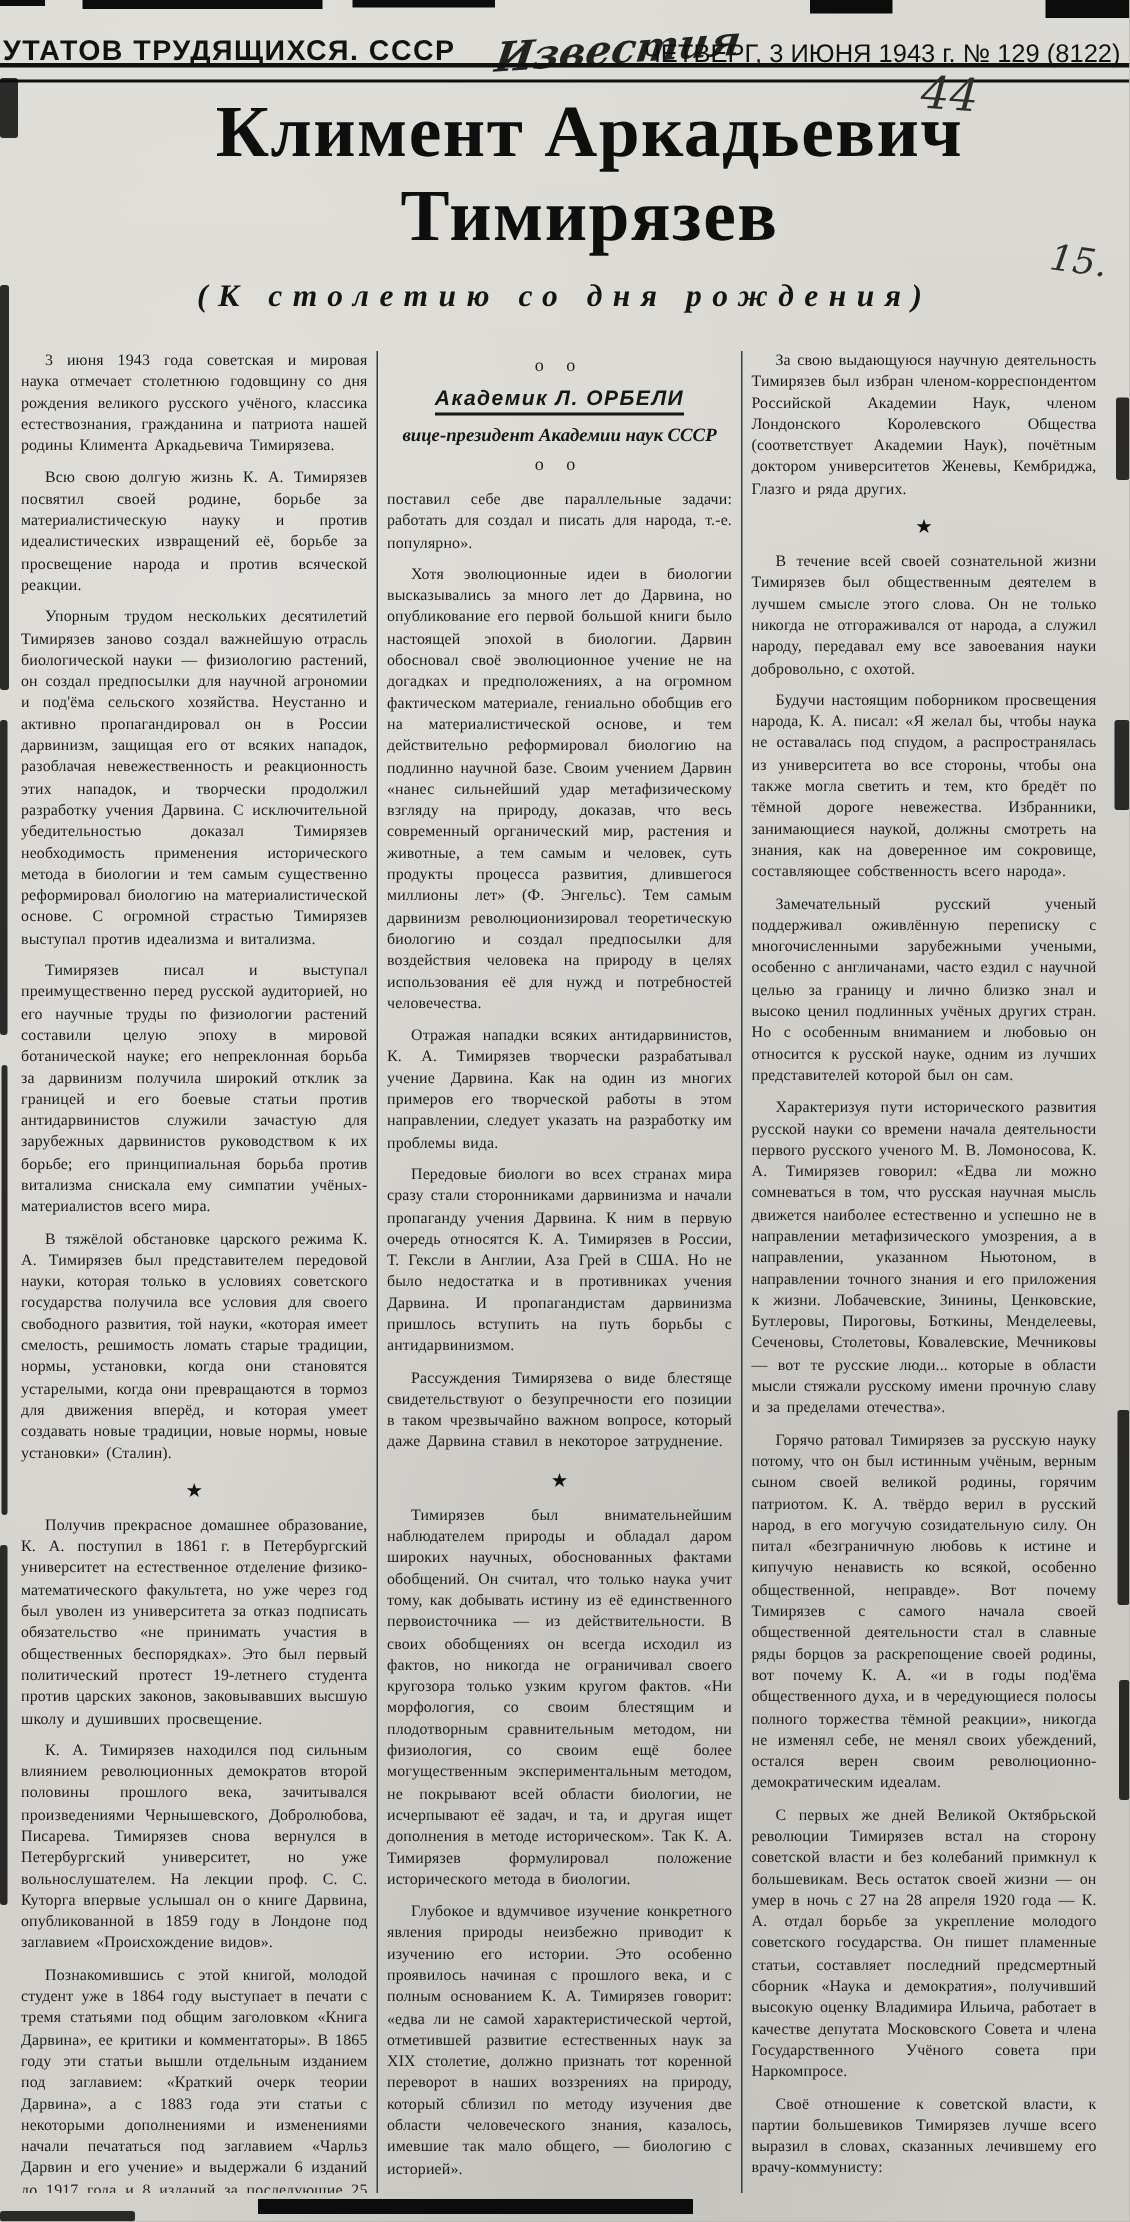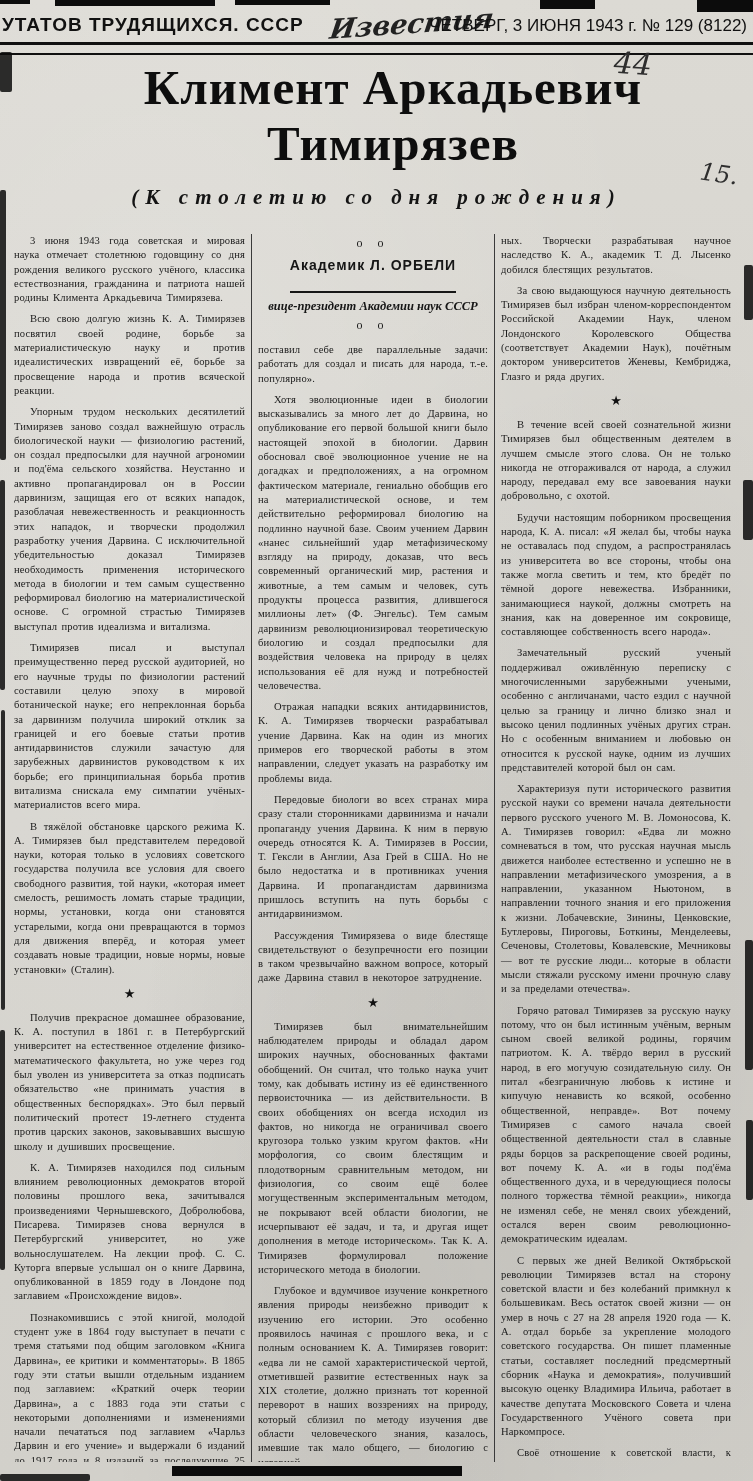--- a/index.html
+++ b/index.html
@@ -7,42 +7,42 @@
   .page{
     position:relative;width:753px;height:1481px;overflow:hidden;
     background:
       radial-gradient(ellipse at 20% 30%, rgba(255,255,255,.20), rgba(0,0,0,0) 60%),
       radial-gradient(ellipse at 80% 70%, rgba(0,0,0,.06), rgba(0,0,0,0) 55%),
       radial-gradient(ellipse at 50% 95%, rgba(0,0,0,.05), rgba(0,0,0,0) 50%),
       linear-gradient(180deg,#dcdad4 0%,#d6d4ce 40%,#d2d0ca 100%);
     font-family:"Liberation Serif", serif;color:#161616;
   }
   
-  .masthead{position:absolute;top:10px;left:0;width:753px;height:30px;}
+  .masthead{position:absolute;top:20px;left:0;width:753px;height:30px;}
   .masthead-left{position:absolute;left:2px;top:4px;font-family:"Liberation Sans",sans-serif;
     font-weight:bold;font-size:19px;letter-spacing:1px;color:#111;}
   .masthead-logo{position:absolute;left:330px;top:-2px;font-family:"DejaVu Serif",serif;
     font-style:italic;font-weight:bold;font-size:27px;color:#222;transform:rotate(-4deg) skewX(-12deg);}
   .masthead-right{position:absolute;right:6px;top:6px;font-family:"Liberation Sans",sans-serif;
     font-weight:normal;font-size:17px;color:#111;}
   .rule-double{position:absolute;left:0;width:753px;height:8px;
     border-top:3px solid #101010;border-bottom:2px solid #101010;}
   
   .headline-area{position:absolute;top:52px;left:0;width:753px;height:180px;text-align:center;}
   .headline{font-size:49px;font-weight:bold;letter-spacing:1px;line-height:1.15;
     font-family:"Liberation Serif",serif;color:#0e0e0e;margin-top:8px;padding-left:33px;}
   .subhead{font-size:21px;font-weight:bold;letter-spacing:7px;margin-top:12px;color:#141414;font-style:italic;}
   .hand{position:absolute;font-family:"DejaVu Serif",serif;font-style:italic;color:#2e2e2e;}
   .hand-44{top:-6px;left:614px;font-size:30px;transform:rotate(4deg);}
   .hand-15{top:108px;left:700px;font-size:24px;transform:rotate(8deg);}
   
   .byline{ text-align:center;margin:2px 0 10px 0;}
   .byline .orn{font-size:12px;letter-spacing:6px;color:#1c1c1c;margin:2px 0;}
   .byline .author{display:inline-block;font-family:"Liberation Sans",sans-serif;font-weight:bold;
-    font-size:14px;letter-spacing:1px;border-bottom:2px solid #161616;padding-bottom:18px;margin:4px 0 6px 0;}
+    font-size:14px;letter-spacing:1px;border-bottom:2px solid #161616;padding-bottom:2px;margin:4px 0 6px 0;font-style:italic;}
   .byline .author-title{font-style:italic;font-weight:bold;font-size:12.5px;margin-bottom:4px;}
   
   .columns{position:absolute;top:234px;left:8px;width:737px;height:1228px;display:flex;}
   .col{width:243px;height:100%;overflow:hidden;padding:0 6px;box-sizing:border-box;}
   .col + .col{border-left:1px solid #3a3a3a;}
   .par{margin:0 0 7px 0;text-indent:16px;text-align:justify;
     font-size:10.6px;line-height:14.3px;word-spacing:1.6px;letter-spacing:.1px;color:#1b1b1b;}
   .par.noindent{text-indent:0;}
   .sep{text-align:center;font-size:13px;color:#111;margin:9px 0;}
   
@@ -101,21 +101,20 @@
           <p class="par">Отражая нападки всяких антидарвинистов, К. А. Тимирязев творчески разрабатывал учение Дарвина. Как на один из многих примеров его творческой работы в этом направлении, следует указать на разработку им проблемы вида.</p>
           <p class="par">Передовые биологи во всех странах мира сразу стали сторонниками дарвинизма и начали пропаганду учения Дарвина. К ним в первую очередь относятся К. А. Тимирязев в России, Т. Гексли в Англии, Аза Грей в США. Но не было недостатка и в противниках учения Дарвина. И пропагандистам дарвинизма пришлось вступить на путь борьбы с антидарвинизмом.</p>
           <p class="par">Рассуждения Тимирязева о виде блестяще свидетельствуют о безупречности его позиции в таком чрезвычайно важном вопросе, который даже Дарвина ставил в некоторое затруднение.</p>
           <div class="sep">★</div>
           <p class="par">Тимирязев был внимательнейшим наблюдателем природы и обладал даром широких научных, обоснованных фактами обобщений. Он считал, что только наука учит тому, как добывать истину из её единственного первоисточника — из действительности. В своих обобщениях он всегда исходил из фактов, но никогда не ограничивал своего кругозора только узким кругом фактов. «Ни морфология, со своим блестящим и плодотворным сравнительным методом, ни физиология, со своим ещё более могущественным экспериментальным методом, не покрывают всей области биологии, не исчерпывают её задач, и та, и другая ищет дополнения в методе историческом». Так К. А. Тимирязев формулировал положение исторического метода в биологии.</p>
           <p class="par">Глубокое и вдумчивое изучение конкретного явления природы неизбежно приводит к изучению его истории. Это особенно проявилось начиная с прошлого века, и с полным основанием К. А. Тимирязев говорит: «едва ли не самой характеристической чертой, отметившей развитие естественных наук за XIX столетие, должно признать тот коренной переворот в наших воззрениях на природу, который сблизил по методу изучения две области человеческого знания, казалось, имевшие так мало общего, — биологию с историей».</p>
         </div>
     </div>
     <div class="col">
       <div>
-          <p class="par noindent">ных. Творчески разрабатывая научное наследство К. А., академик Т. Д. Лысенко добился блестящих результатов.</p>
           <p class="par">За свою выдающуюся научную деятельность Тимирязев был избран членом-корреспондентом Российской Академии Наук, членом Лондонского Королевского Общества (соответствует Академии Наук), почётным доктором университетов Женевы, Кембриджа, Глазго и ряда других.</p>
           <div class="sep">★</div>
           <p class="par">В течение всей своей сознательной жизни Тимирязев был общественным деятелем в лучшем смысле этого слова. Он не только никогда не отгораживался от народа, а служил народу, передавал ему все завоевания науки добровольно, с охотой.</p>
           <p class="par">Будучи настоящим поборником просвещения народа, К. А. писал: «Я желал бы, чтобы наука не оставалась под спудом, а распространялась из университета во все стороны, чтобы она также могла светить и тем, кто бредёт по тёмной дороге невежества. Избранники, занимающиеся наукой, должны смотреть на знания, как на доверенное им сокровище, составляющее собственность всего народа».</p>
           <p class="par">Замечательный русский ученый поддерживал оживлённую переписку с многочисленными зарубежными учеными, особенно с англичанами, часто ездил с научной целью за границу и лично близко знал и высоко ценил подлинных учёных других стран. Но с особенным вниманием и любовью он относится к русской науке, одним из лучших представителей которой был он сам.</p>
           <p class="par">Характеризуя пути исторического развития русской науки со времени начала деятельности первого русского ученого М. В. Ломоносова, К. А. Тимирязев говорил: «Едва ли можно сомневаться в том, что русская научная мысль движется наиболее естественно и успешно не в направлении метафизического умозрения, а в направлении, указанном Ньютоном, в направлении точного знания и его приложения к жизни. Лобачевские, Зинины, Ценковские, Бутлеровы, Пироговы, Боткины, Менделеевы, Сеченовы, Столетовы, Ковалевские, Мечниковы — вот те русские люди... которые в области мысли стяжали русскому имени прочную славу и за пределами отечества».</p>
           <p class="par">Горячо ратовал Тимирязев за русскую науку потому, что он был истинным учёным, верным сыном своей великой родины, горячим патриотом. К. А. твёрдо верил в русский народ, в его могучую созидательную силу. Он питал «безграничную любовь к истине и кипучую ненависть ко всякой, особенно общественной, неправде». Вот почему Тимирязев с самого начала своей общественной деятельности стал в славные ряды борцов за раскрепощение своей родины, вот почему К. А. «и в годы под'ёма общественного духа, и в чередующиеся полосы полного торжества тёмной реакции», никогда не изменял себе, не менял своих убеждений, остался верен своим революционно-демократическим идеалам.</p>
           <p class="par">С первых же дней Великой Октябрьской революции Тимирязев встал на сторону советской власти и без колебаний примкнул к большевикам. Весь остаток своей жизни — он умер в ночь с 27 на 28 апреля 1920 года — К. А. отдал борьбе за укрепление молодого советского государства. Он пишет пламенные статьи, составляет последний предсмертный сборник «Наука и демократия», получивший высокую оценку Владимира Ильича, работает в качестве депутата Московского Совета и члена Государственного Учёного совета при Наркомпросе.</p>
           <p class="par">Своё отношение к советской власти, к партии большевиков Тимирязев лучше всего выразил в словах, сказанных лечившему его врачу-коммунисту:</p>
         </div>

